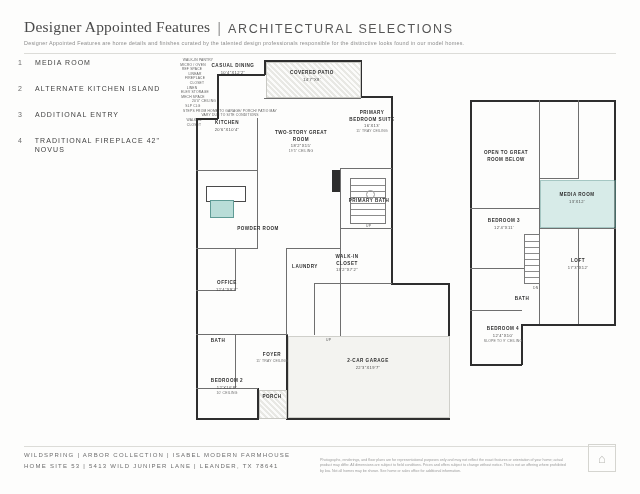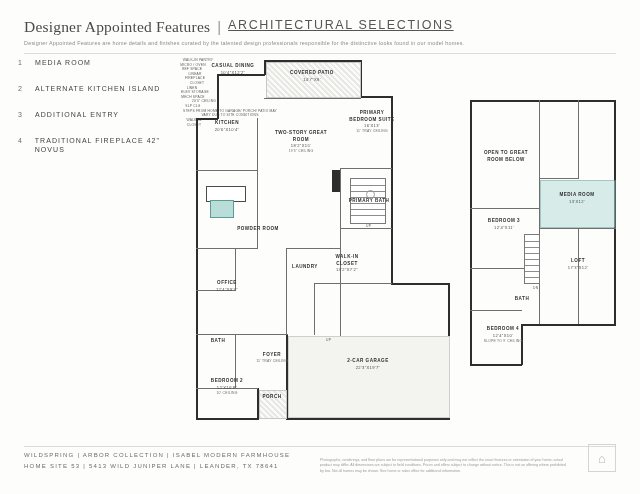--- a/index.html
+++ b/index.html
@@ -8,29 +8,29 @@
     background:#ffffff;
     font-family:"Liberation Sans", sans-serif;
     color:#3b3b3b;
     overflow:hidden;
     position:relative;
   }
   .page{position:absolute;inset:0;background:#fdfdfc;}
 
   
   .header{position:absolute;left:24px;top:18px;right:24px;}
-  .title-line{display:flex;align-items:flex-start;gap:7px;white-space:nowrap;}
+  .title-line{display:flex;align-items:flex-end;gap:7px;white-space:nowrap;}
   .t-serif{
     font-family:"Liberation Serif", serif;
     font-size:15.5px;letter-spacing:.2px;color:#4a4a4a;
   }
   .t-div{font-size:15px;color:#9a9a9a;font-weight:300;}
   .t-caps{
     font-family:"Liberation Sans", sans-serif;
-    font-size:12.5px;letter-spacing:1.6px;color:#555;text-decoration:underline;
+    font-size:12.5px;letter-spacing:1.6px;color:#555;
   }
   .subtitle{
     margin-top:4px;font-size:5.4px;letter-spacing:.25px;color:#8d8d8d;
   }
   .hdr-rule{position:absolute;left:24px;top:53px;width:592px;height:1px;background:#dcdcd8;}
 
   
   .legend{position:absolute;left:18px;top:58px;width:170px;}
   .legend-row{display:flex;align-items:flex-start;gap:9px;margin-bottom:17px;}
   .legend-num{

